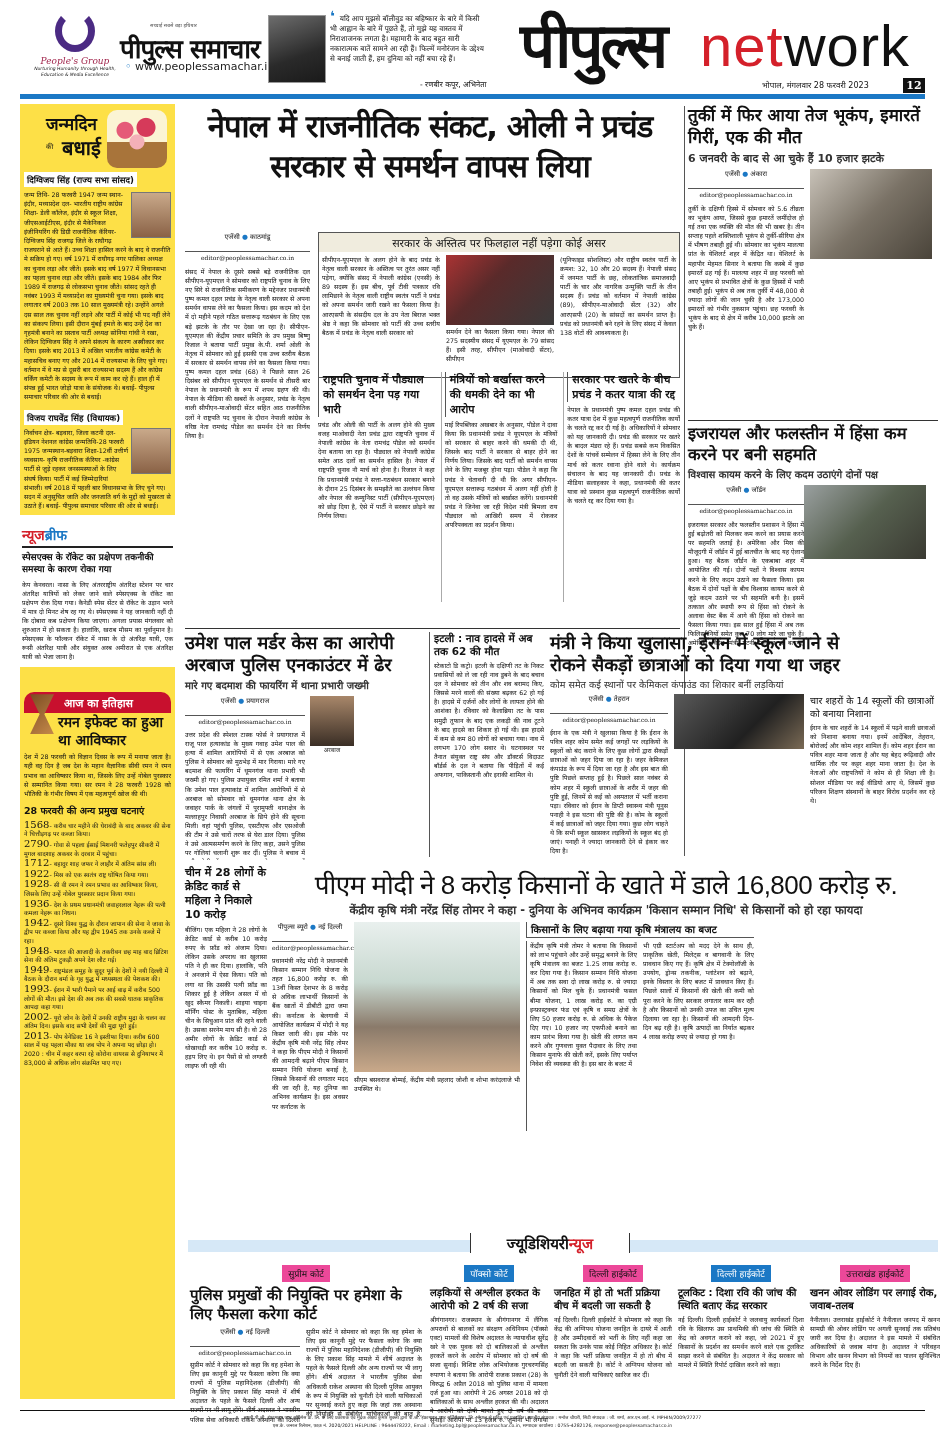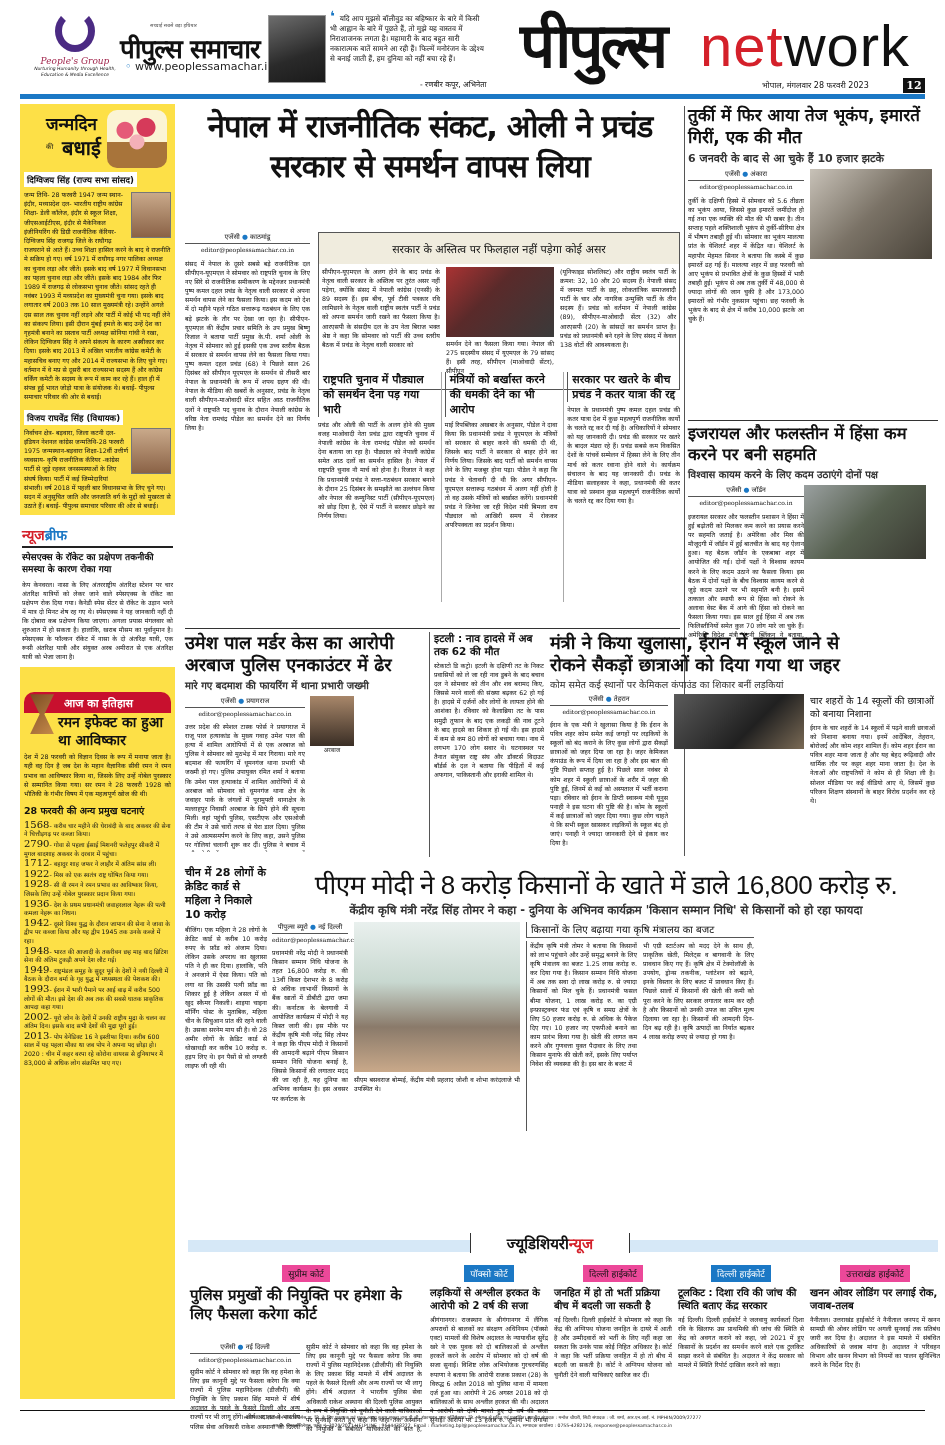--- a/index.html
+++ b/index.html
@@ -37,25 +37,25 @@
 .brief-title .r{color:#d4202a}.brief-title .b{color:#1b78c5}
 .brief-head{font-size:9px;font-weight:bold;line-height:12px;border-top:2px solid #222;padding-top:3px;margin-bottom:5px}
 .hist-band{background:#c8102e;color:#fff;font-weight:bold;font-size:11px;padding:3px 0 3px 40px;border-radius:10px 10px 0 0;margin-top:8px;position:relative}
 .hourglass{position:absolute;left:6px;top:2px;width:24px;height:40px;background:linear-gradient(135deg,#7b4a22,#c58a4a);clip-path:polygon(0 0,100% 0,60% 50%,100% 100%,0 100%,40% 50%)}
 .hist-head{font-size:14px;font-weight:bold;padding-left:34px;line-height:18px;font-family:"DejaVu Serif",serif}
 .events-title{font-size:9.5px;font-weight:bold;margin:6px 0 4px 0}
 .ev{font-size:6.2px;line-height:8.6px;margin-bottom:1px}
 .ev .yr{font-size:10px;font-family:"DejaVu Serif",serif}
 .kicker{font-size:15px;font-weight:bold;color:#444;text-align:center;width:500px}
 .headline{font-size:31px;font-weight:bold;line-height:40px;width:500px;text-align:center;letter-spacing:-1px}
-.byline{font-size:6.8px;text-align:center;border-bottom:1px solid #555;padding-bottom:2px;margin-bottom:2px}
+.byline{font-size:6.8px;text-align:center;border-bottom:1px solid #555;padding-bottom:10px;margin-bottom:2px}
 .byline .dot{color:#1b78c5}
 .email{font-size:6px;text-align:center;font-family:"DejaVu Serif",serif}
 .col-txt{font-size:6.3px;line-height:9.1px;text-align:justify}
-.boxed-sub{border:1px solid #555;border-bottom:none;background:#f0ecde;font-size:11px;text-align:center;padding:8px}
+.boxed-sub{border:1px solid #555;border-bottom:none;background:#f0ecde;font-size:11px;text-align:center;padding:2px}
 .photo{background:linear-gradient(135deg,#8c8c8c,#3d3d3d)}
 .subhead-box{font-size:11px;font-weight:bold;line-height:15px;border-left:1px solid #555;padding-left:4px}
 .rule-h{height:1px;background:#333}
 .vrule{width:1px;background:#555}
 .pm-head{font-size:26px;font-weight:normal;font-family:"Liberation Sans",sans-serif;text-align:center;letter-spacing:-.5px}
 .pm-sub{font-size:11.5px;font-weight:bold;color:#333;text-align:center}
 .jud-band{left:188px;top:1240px;width:750px;height:12px;background:#d6e8f7}
 .jud-title{left:470px;top:1233px;width:160px;background:#fff;text-align:center;font-size:15px;font-weight:bold;border-left:1px solid #333;border-right:1px solid #333}
 .jud-title .r{color:#d4202a}
 .court-tag{font-size:9px;padding:2px 6px;text-align:center;display:inline-block}
@@ -250,36 +250,36 @@
     <div style="width:76px">
       <div class="byline"><span>पीपुल्स ब्यूरो</span> <span class="dot">●</span> <span>नई दिल्ली</span></div>
       <div class="email">editor@peoplessamachar.co.in</div>
       <div class="col-txt" style="margin-top:5px;height:200px;overflow:hidden">प्रधानमंत्री नरेंद्र मोदी ने प्रधानमंत्री किसान सम्मान निधि योजना के तहत 16,800 करोड़ रु. की 13वीं किस्त देशभर के 8 करोड़ से अधिक लाभार्थी किसानों के बैंक खातों में डीबीटी द्वारा जमा की। कर्नाटक के बेलगावी में आयोजित कार्यक्रम में मोदी ने यह किस्त जारी की। इस मौके पर केंद्रीय कृषि मंत्री नरेंद्र सिंह तोमर ने कहा कि पीएम मोदी ने किसानों की आमदनी बढ़ाने पीएम किसान सम्मान निधि योजना बनाई है, जिससे किसानों की लगातार मदद की जा रही है, यह दुनिया का अभिनव कार्यक्रम है। इस अवसर पर कर्नाटक के</div>
     </div>
     <div style="width:166px">
       <div class="photo" style="height:150px;background:linear-gradient(#e9f0ee,#c8d8d0 40%,#8a7a6a 70%,#c9a98a)"></div>
       <div class="col-txt" style="margin-top:3px">सीएम बसवराज बोम्मई, केंद्रीय मंत्री प्रहलाद जोशी व शोभा करंदलाजे भी उपस्थित थे।</div>
     </div>
     <div style="width:228px">
-      <div class="subhead-box" style="font-weight:normal;font-size:10px;border-bottom:1px solid #555">किसानों के लिए बढ़ाया गया कृषि मंत्रालय का बजट</div>
+      <div class="subhead-box" style="font-weight:bold;font-size:10px;border-bottom:1px solid #555">किसानों के लिए बढ़ाया गया कृषि मंत्रालय का बजट</div>
       <div style="display:flex;gap:6px;margin-top:3px;height:190px;overflow:hidden">
         <div class="col-txt" style="width:111px;border-left:1px solid #555;padding-left:3px">केंद्रीय कृषि मंत्री तोमर ने बताया कि किसानों को लाभ पहुंचाने और उन्हें समृद्ध बनाने के लिए कृषि मंत्रालय का बजट 1.25 लाख करोड़ रु. कर दिया गया है। किसान सम्मान निधि योजना में अब तक सवा दो लाख करोड़ रु. से ज्यादा किसानों को मिल चुके हैं। प्रधानमंत्री फसल बीमा योजना, 1 लाख करोड़ रु. का एग्री इन्फ्रास्ट्रक्चर फंड एवं कृषि व समग्र क्षेत्रों के लिए 50 हजार करोड़ रु. से अधिक के पैकेज दिए गए। 10 हजार नए एफपीओ बनाने का काम प्रारंभ किया गया है। खेती की लागत कम करने और गुणवत्ता युक्त पैदावार के लिए तथा किसान मुनाफे की खेती करें, इसके लिए पर्याप्त निवेश की व्यवस्था की है। इस बार के बजट में</div>
         <div class="col-txt" style="width:111px">भी एग्री स्टार्टअप को मदद देने के साथ ही, प्राकृतिक खेती, मिलेट्स व बागवानी के लिए प्रावधान किए गए हैं। कृषि क्षेत्र में टेक्नोलॉजी के उपयोग, ड्रोन्स तकनीक, प्लांटेशन को बढ़ाने, इनके विस्तार के लिए बजट में प्रावधान किए हैं। पिछले सालों में किसानों की खेती की कमी को पूरा करने के लिए सरकार लगातार काम कर रही है और किसानों को उनकी उपज का उचित मूल्य दिलाया जा रहा है। किसानों की आमदनी दिन-दिन बढ़ रही है। कृषि उत्पादों का निर्यात बढ़कर 4 लाख करोड़ रुपए से ज्यादा हो गया है।</div>
       </div>
     </div>
   </div>
 </div>
 
 <div class="abs jud-band"></div>
 <div class="abs jud-title"><span>ज्यूडिशियरी</span><span class="r">न्यूज</span></div>
 
 <div class="abs" style="left:190px;top:1262px;width:232px">
   <div style="text-align:center"><span class="court-tag court-grey">सुप्रीम कोर्ट</span></div>
   <div style="font-size:15px;font-weight:bold;line-height:19px;margin-top:4px">पुलिस प्रमुखों की नियुक्ति पर हमेशा के लिए फैसला करेगा कोर्ट</div>
-  <div style="display:flex;gap:6px;margin-top:18px">
+  <div style="display:flex;gap:6px;margin-top:3px">
     <div style="width:110px">
       <div class="byline"><span>एजेंसी</span> <span class="dot">●</span> <span>नई दिल्ली</span></div>
       <div class="email">editor@peoplessamachar.co.in</div>
       <div class="col-txt" style="margin-top:4px;height:62px;overflow:hidden">सुप्रीम कोर्ट ने सोमवार को कहा कि वह हमेशा के लिए इस कानूनी मुद्दे पर फैसला करेगा कि क्या राज्यों में पुलिस महानिदेशक (डीजीपी) की नियुक्ति के लिए प्रकाश सिंह मामले में शीर्ष अदालत के पहले के फैसले दिल्ली और अन्य राज्यों पर भी लागू होंगे। शीर्ष अदालत ने भारतीय पुलिस सेवा अधिकारी राकेश अस्थाना की दिल्ली पुलिस आयुक्त के रूप में नियुक्ति को चुनौती देने वाली याचिकाओं पर सुनवाई करते हुए कहा कि जहां तक अस्थाना की नियुक्ति से संबंधित याचिकाओं की बात है, अधिकारी के सेवानिवृत्त हो जाने के कारण ये याचिकाएं निरर्थक हो गई हैं। प्रधान न्यायाधीश डीवाई चंद्रचूड़ की अध्यक्षता वाली पीठ ने कहा कि इन याचिकाओं में उठाए गए मुद्दे पर फैसला करने के लिए दिल्ली हाईकोर्ट के फैसले के खिलाफ याचिका की जरूरत है। यह मामला सर्वोच्च न्यायालय में लंबित है।</div>
     </div>
     <div class="col-txt" style="width:116px;height:92px;overflow:hidden">सुप्रीम कोर्ट ने सोमवार को कहा कि वह हमेशा के लिए इस कानूनी मुद्दे पर फैसला करेगा कि क्या राज्यों में पुलिस महानिदेशक (डीजीपी) की नियुक्ति के लिए प्रकाश सिंह मामले में शीर्ष अदालत के पहले के फैसले दिल्ली और अन्य राज्यों पर भी लागू होंगे। शीर्ष अदालत ने भारतीय पुलिस सेवा अधिकारी राकेश अस्थाना की दिल्ली पुलिस आयुक्त के रूप में नियुक्ति को चुनौती देने वाली याचिकाओं पर सुनवाई करते हुए कहा कि जहां तक अस्थाना की नियुक्ति से संबंधित याचिकाओं की बात है, अधिकारी के सेवानिवृत्त हो जाने के कारण ये याचिकाएं निरर्थक हो गई हैं। प्रधान न्यायाधीश डीवाई चंद्रचूड़ की अध्यक्षता वाली पीठ ने कहा कि इन याचिकाओं में उठाए गए मुद्दे पर फैसला करने के लिए दिल्ली हाईकोर्ट के फैसले के खिलाफ याचिका की जरूरत है। यह मामला सर्वोच्च न्यायालय में लंबित है।</div>
   </div>
 </div>
 
 <div class="abs" style="left:430px;top:1262px;width:118px">

